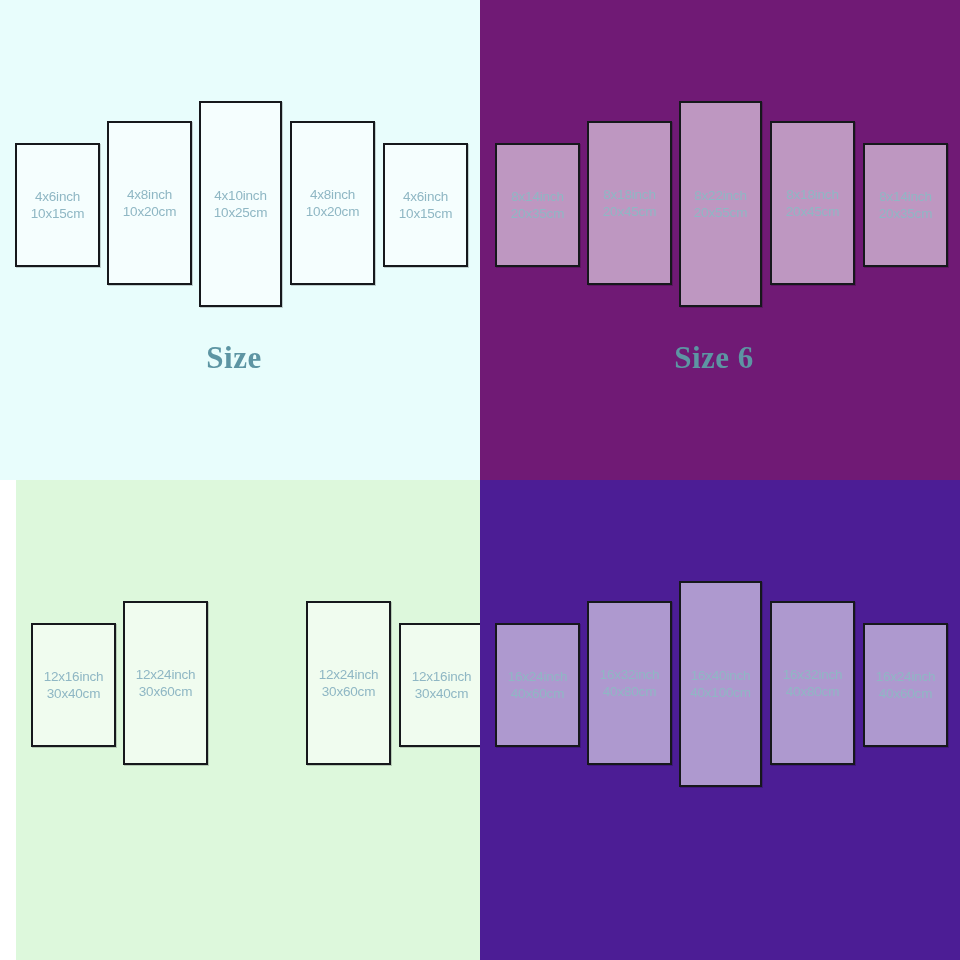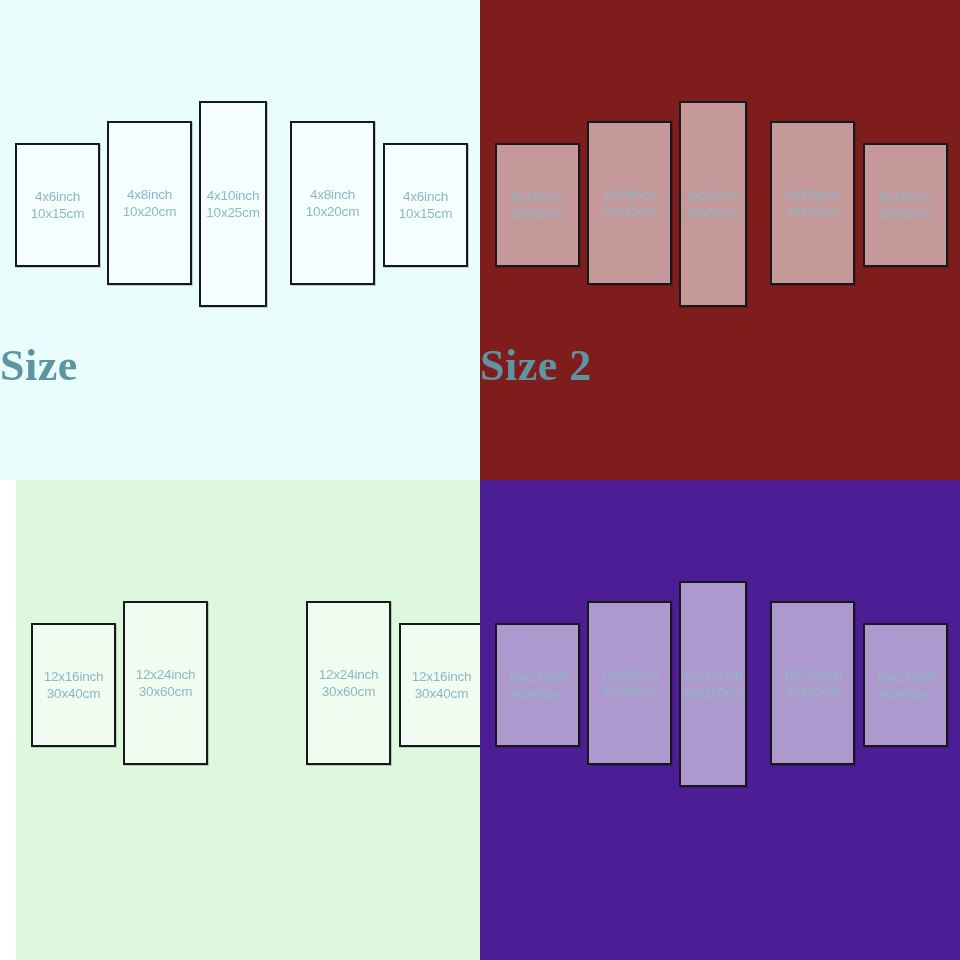--- a/index.html
+++ b/index.html
@@ -45,21 +45,21 @@
     position: absolute;
     box-sizing: border-box;
     border: 2px solid #16181c;
     background: rgba(255,255,255,0.55);
     box-shadow: 1px 1px 0 rgba(0,0,0,0.18);
   }
 
   
   .panel.p1 { left: 15px;  top: 143px; width: 85px;  height: 124px; }
   .panel.p2 { left: 107px; top: 121px; width: 85px;  height: 164px; }
-  .panel.p3 { left: 199px; top: 101px; width: 68px;  height: 206px; }
+  .panel.p3 { left: 199px; top: 101px; width: 83px;  height: 206px; }
   .panel.p4 { left: 290px; top: 121px; width: 85px;  height: 164px; }
   .panel.p5 { left: 383px; top: 143px; width: 85px;  height: 124px; }
 
   .panel-label {
     position: absolute;
     left: -6px;
     right: -6px;
     top: 50%;
     transform: translateY(-50%);
     text-align: center;
@@ -71,31 +71,31 @@
     pointer-events: none;
   }
   .panel-label .ln { display: block; }
 
   
   .caption {
     position: absolute;
     left: 0;
     width: 468px;
     top: 340px;
-    text-align: left;
+    text-align: center;
     font-family: "Liberation Serif", serif;
     font-weight: bold;
-    font-size: 44px;
+    font-size: 31px;
     letter-spacing: 0.5px;
     color: #5d95a3;
   }
 
   
   .q-tl { background: #e8fdfc; }
-  .q-tr { background: #7f1d1d; }
+  .q-tr { background: #701a75; }
   .q-bl { background: #ddf8dc; }
   .q-br { background: #4c1d95; }
 </style>
 </head>
 <body>
 
 <div id="size-chart">
 
   <div class="quadrant q-tl">
     <div class="panel-group">
@@ -171,21 +171,21 @@
       </div>
 
       <div class="panel p5">
         <div class="panel-label">
           <span class="ln">8x14inch</span>
           <span class="ln">20x35cm</span>
         </div>
       </div>
 
     </div>
-    <div class="caption">Size 2</div>
+    <div class="caption">Size 6</div>
   </div>
 
   <div class="quadrant q-bl">
     <div class="panel-group">
 
       <div class="panel p1">
         <div class="panel-label">
           <span class="ln">12x16inch</span>
           <span class="ln">30x40cm</span>
         </div>

